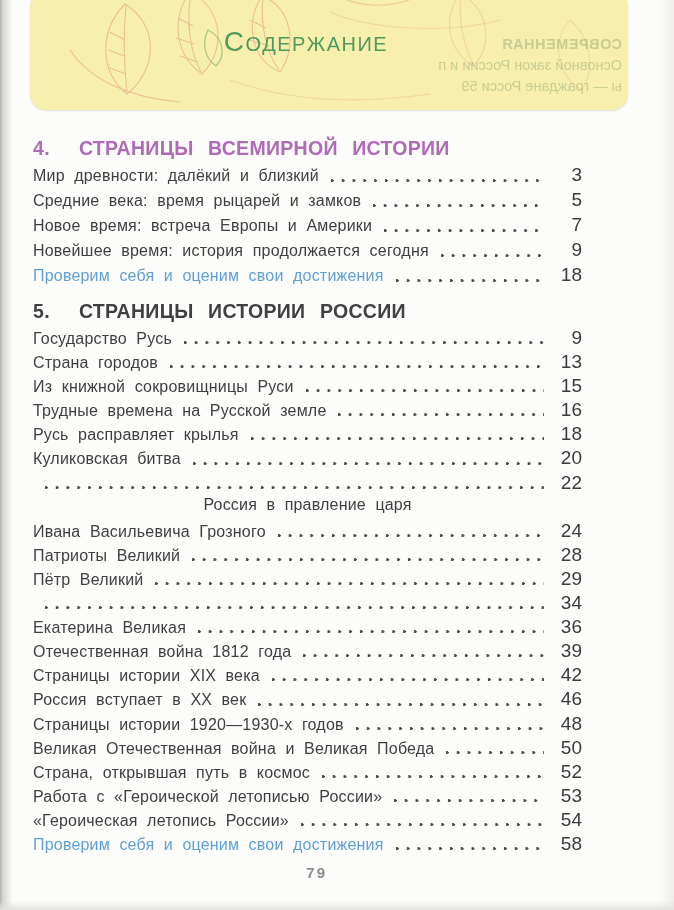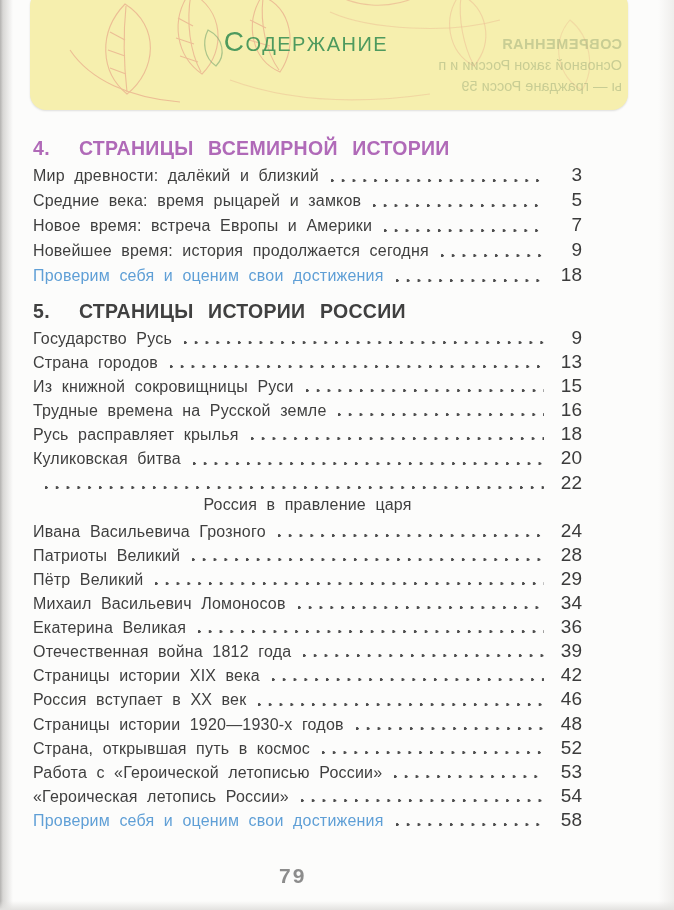--- a/index.html
+++ b/index.html
@@ -95,22 +95,22 @@
     background-repeat:repeat-x;
   }
   .pg{
     min-width:30px;text-align:right;
     font-size:19px;color:#3b3b3b;
   }
   .row.accent .t{color:var(--accent);}
   
   .folio{
     position:absolute;left:279px;top:864px;width:48px;
-    text-align:left;
-    font-weight:bold;font-size:21px;letter-spacing:2px;
+    text-align:right;
+    font-weight:bold;font-size:15px;letter-spacing:2px;
     color:#8c8c8c;
   }
 </style>
 </head>
 <body>
 
 <div class="page">
 
   <div class="banner">
     <svg width="598" height="120" viewBox="0 0 598 120" aria-hidden="true">
@@ -227,21 +227,20 @@
     <span class="t">Патриоты Великий</span>
     <span class="leader"></span>
     <span class="pg">28</span>
   </div>
           <div class="row">
     <span class="t">Пётр Великий</span>
     <span class="leader"></span>
     <span class="pg">29</span>
   </div>
           <div class="row">
-    <span class="t">Михаил Васильевич Ломоносов</span>
     <span class="leader"></span>
     <span class="pg">34</span>
   </div>
           <div class="row">
     <span class="t">Екатерина Великая</span>
     <span class="leader"></span>
     <span class="pg">36</span>
   </div>
           <div class="row">
     <span class="t">Отечественная война 1812 года</span>
@@ -255,20 +254,25 @@
   </div>
           <div class="row">
     <span class="t">Россия вступает в XX век</span>
     <span class="leader"></span>
     <span class="pg">46</span>
   </div>
           <div class="row">
     <span class="t">Страницы истории 1920—1930-х годов</span>
     <span class="leader"></span>
     <span class="pg">48</span>
+  </div>
+          <div class="row">
+    <span class="t">Великая Отечественная война и Великая Победа</span>
+    <span class="leader"></span>
+    <span class="pg">50</span>
   </div>
           <div class="row">
     <span class="t">Страна, открывшая путь в космос</span>
     <span class="leader"></span>
     <span class="pg">52</span>
   </div>
           <div class="row">
     <span class="t">Работа с «Героической летописью России»</span>
     <span class="leader"></span>
     <span class="pg">53</span>

